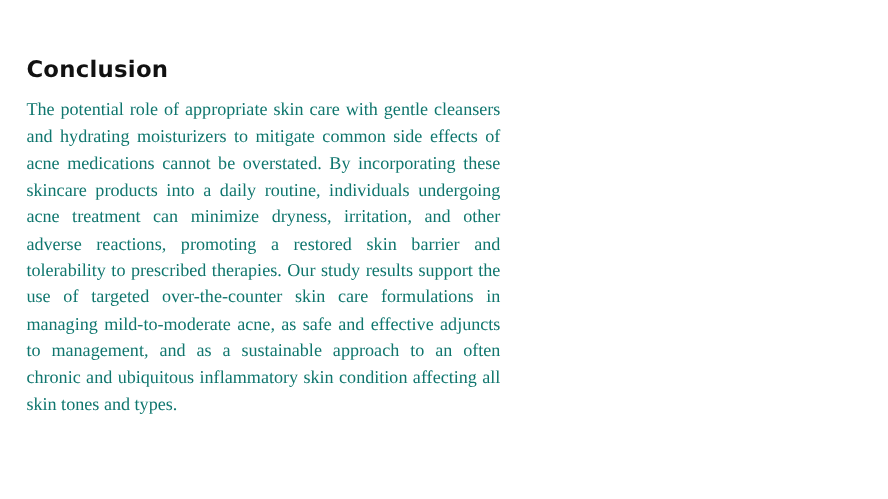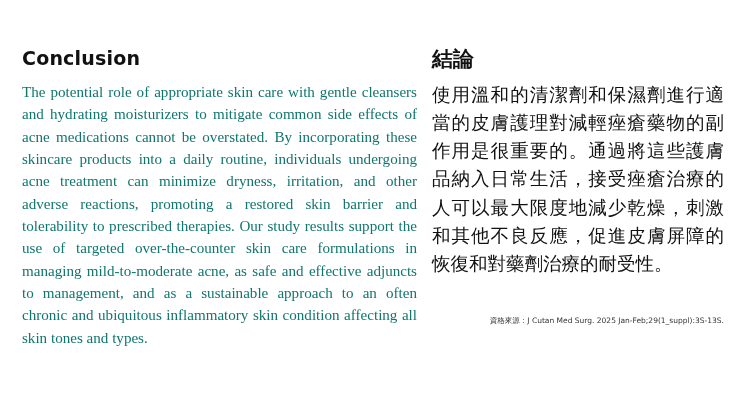--- a/index.html
+++ b/index.html
@@ -81,20 +81,15 @@
 </head>
 <body>
 
 <div class="slide">
 
   <div class="col-left">
     <h1 class="heading-en">Conclusion</h1>
     <p class="body-en">The potential role of appropriate skin care with gentle cleansers and hydrating moisturizers to mitigate common side effects of acne medications cannot be overstated. By incorporating these skincare products into a daily routine, individuals undergoing acne treatment can minimize dryness, irritation, and other adverse reactions, promoting a restored skin barrier and tolerability to prescribed therapies. Our study results support the use of targeted over-the-counter skin care formulations in managing mild-to-moderate acne, as safe and effective adjuncts to management, and as a sustainable approach to an often chronic and ubiquitous inflammatory skin condition affecting all skin tones and types.</p>
   </div>
 
-  <div class="col-right">
-    <h1 class="heading-zh">結論</h1>
-    <p class="body-zh">使用溫和的清潔劑和保濕劑進行適當的皮膚護理對減輕痤瘡藥物的副作用是很重要的。通過將這些護膚品納入日常生活，接受痤瘡治療的人可以最大限度地減少乾燥，刺激和其他不良反應，促進皮膚屏障的恢復和對藥劑治療的耐受性。</p>
-  </div>
 
-  <div class="source">資格來源：J Cutan Med Surg. 2025 Jan-Feb;29(1_suppl):3S-13S.</div>
 
 </div>
 
 </body></html>

